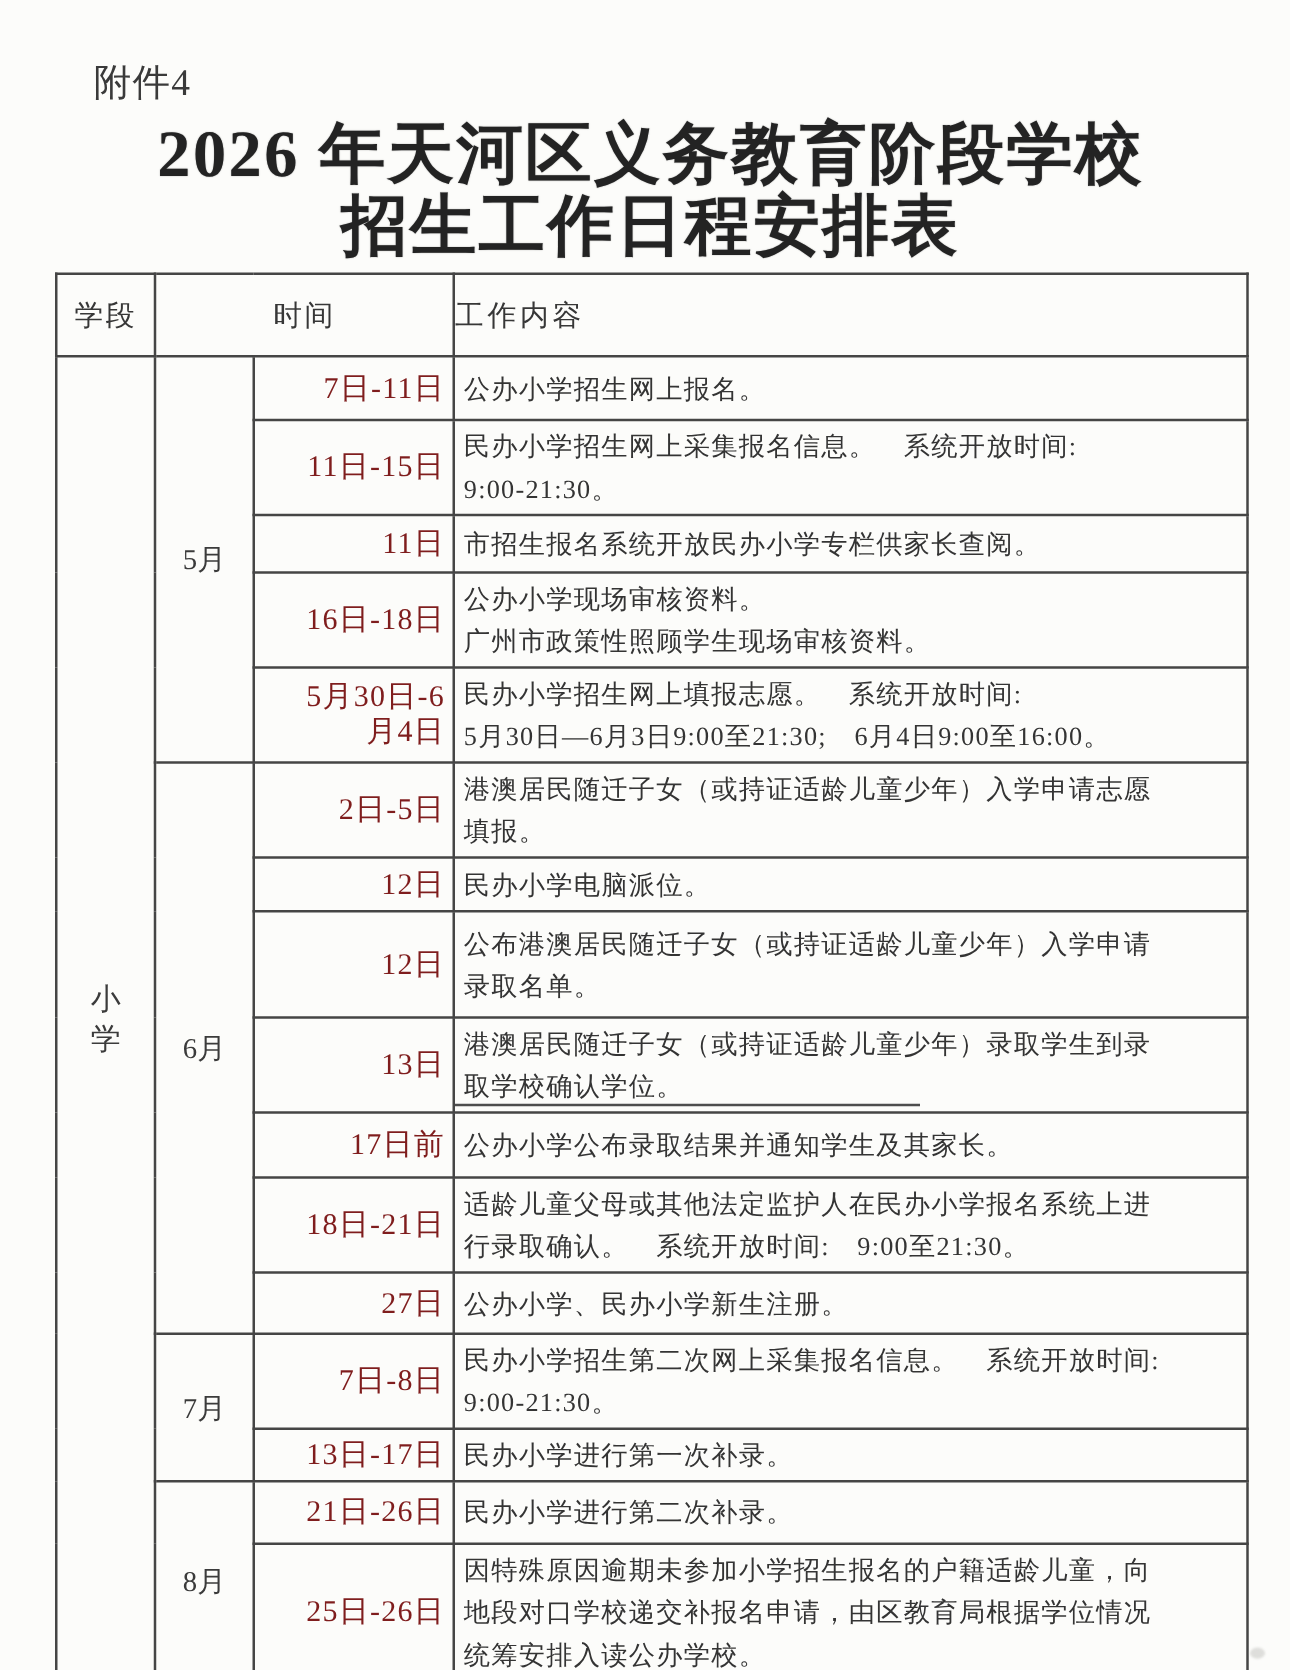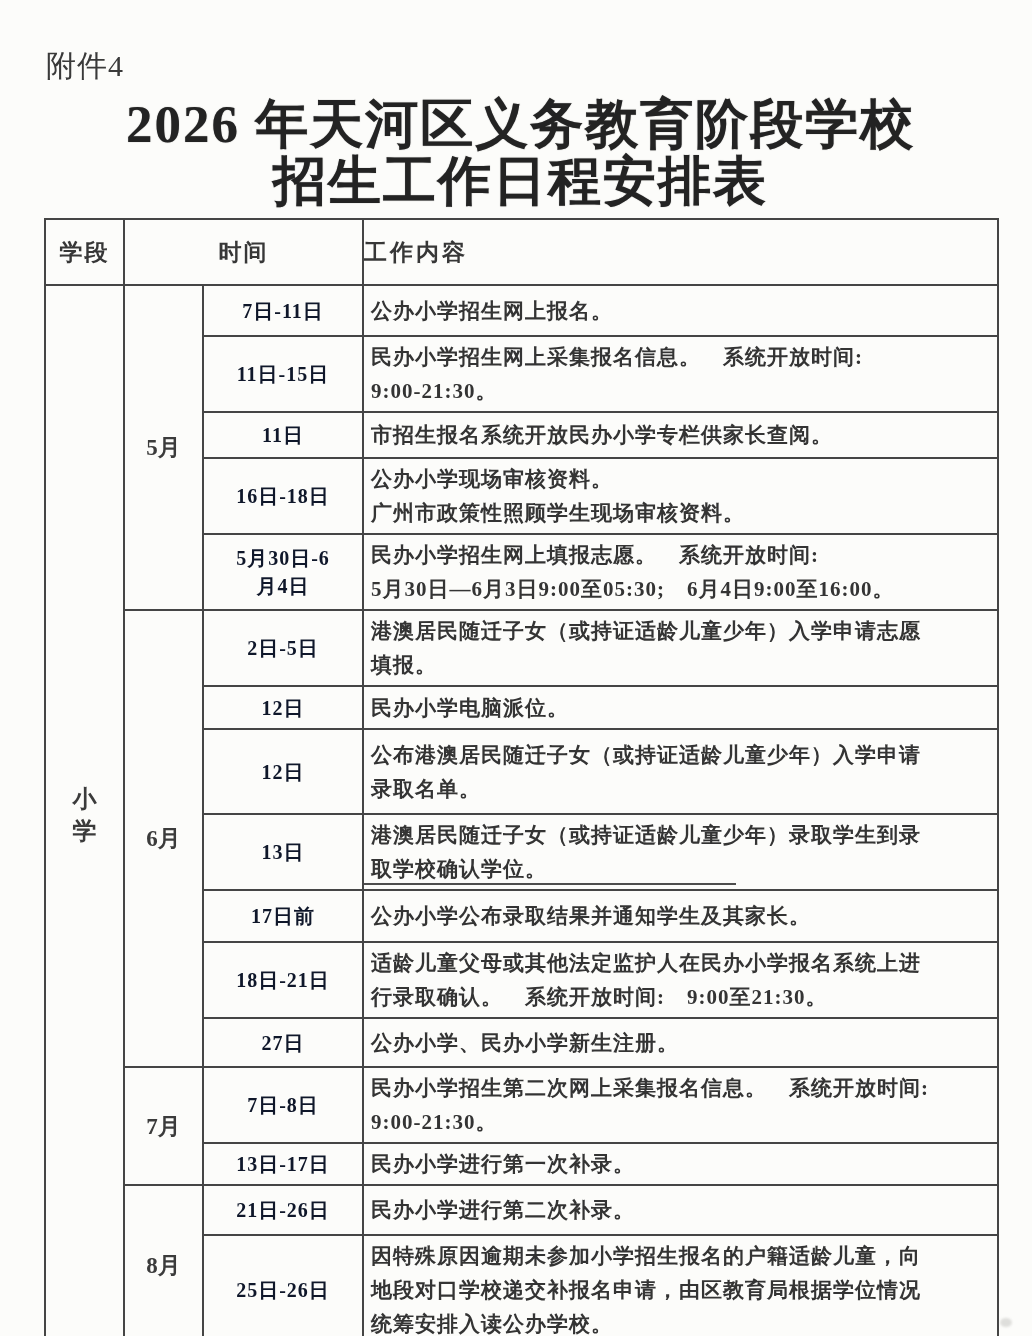--- a/index.html
+++ b/index.html
@@ -5,21 +5,21 @@
   * { margin:0; padding:0; box-sizing:border-box; }
   html,body { width:1032px; height:1336px; }
   body {
     position:relative;
     background:#fcfcfa;
     font-family:"Liberation Serif","DejaVu Serif",serif;
     color:#333;
     overflow:hidden;
   }
   .attachment-label{
-    position:absolute; left:46px; top:46px;
+    position:absolute; left:75px; top:46px;
     font-size:30px; color:#3a3a3a; letter-spacing:1px;
   }
   .doc-title{
     position:absolute; left:44px; top:96px; width:953px;
     text-align:center; font-weight:bold; color:#232323;
   }
   .doc-title .t-line{
     font-size:53px; line-height:57px; letter-spacing:2px;
     text-shadow:0 0 1px rgba(40,40,40,.55);
   }
@@ -27,38 +27,38 @@
     position:absolute; left:44px; top:218px; width:953px;
     border-collapse:collapse; table-layout:fixed;
   }
   .schedule col.c-stage{ width:79px; }
   .schedule col.c-month{ width:79px; }
   .schedule col.c-date{ width:160px; }
   .schedule col.c-content{ width:635px; }
   .schedule th, .schedule td{
     border:2px solid #454545;
     vertical-align:middle;
-    font-weight:bold;
+    font-weight:normal;
   }
   .schedule thead th{
     font-size:23px; color:#373737; letter-spacing:2px;
     text-align:center; height:66px;
   }
   .schedule thead th.h-content{
     text-align:left; letter-spacing:3px;
   }
   td.cell-stage{
     text-align:center; font-size:24px; color:#3b3b3b;
     letter-spacing:10px; padding-left:10px;
   }
   td.cell-month{
     text-align:center; font-size:23px; color:#3b3b3b;
   }
   td.cell-date{
-    text-align:center; font-size:20px; color:#0f172a;
+    text-align:right; font-size:24px; color:#7f1d1d;
     white-space:pre-line; line-height:28px; padding:0 6px;
     letter-spacing:1px;
   }
   td.cell-content{
     text-align:left; font-size:21px; color:#343434;
     white-space:pre-line; line-height:34px;
     padding:3px 8px 3px 7px; letter-spacing:1px;
   }
   td.u-artifact{
     background-image:linear-gradient(#4d4d4d,#4d4d4d);
@@ -114,21 +114,21 @@
     </tr>
     <tr style="height:73px;">
       <td class="cell-date">16日-18日</td>
       <td class="cell-content">公办小学现场审核资料。
 广州市政策性照顾学生现场审核资料。</td>
     </tr>
     <tr style="height:66px;">
       <td class="cell-date">5月30日-6
 月4日</td>
       <td class="cell-content">民办小学招生网上填报志愿。　系统开放时间:
-5月30日—6月3日9:00至05:30;　6月4日9:00至16:00。</td>
+5月30日—6月3日9:00至21:30;　6月4日9:00至16:00。</td>
     </tr>
 
     <tr style="height:72px;">
       <td class="cell-month" rowspan="7">6月</td>
       <td class="cell-date">2日-5日</td>
       <td class="cell-content">港澳居民随迁子女（或持证适龄儿童少年）入学申请志愿
 填报。</td>
     </tr>
     <tr style="height:43px;">
       <td class="cell-date">12日</td>

